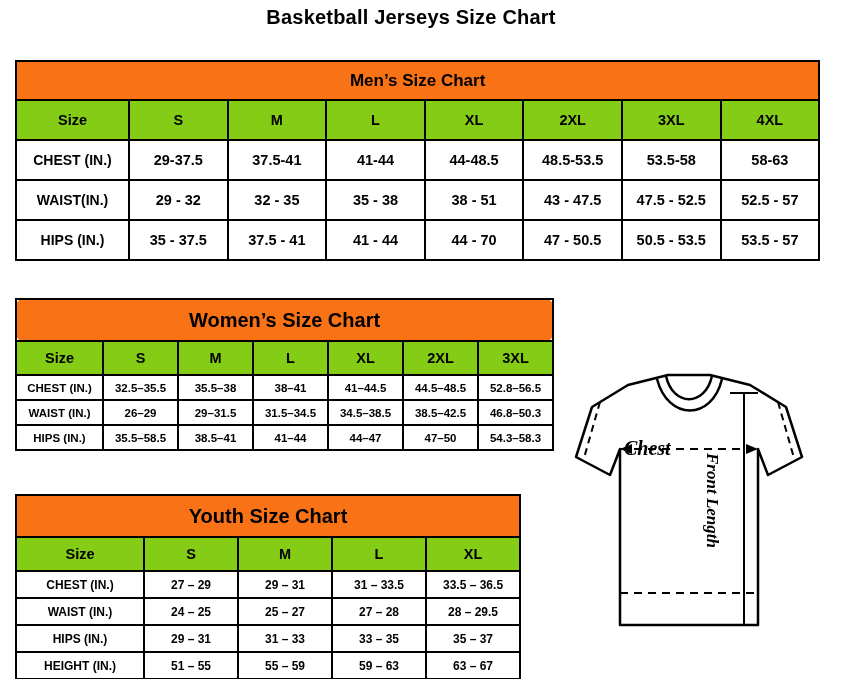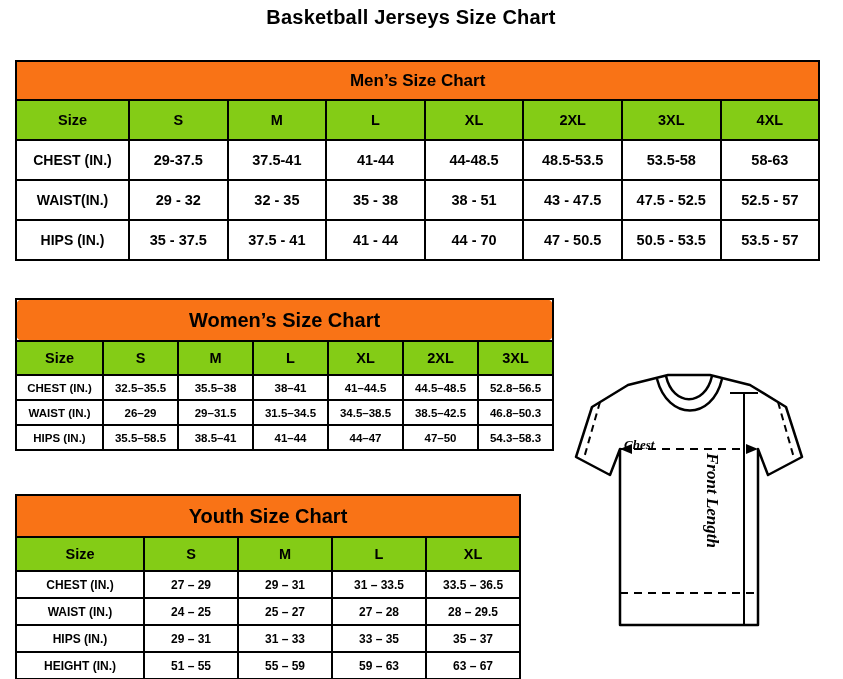--- a/index.html
+++ b/index.html
@@ -94,21 +94,21 @@
     left: 540px;
     top: 345px;
     width: 300px;
     height: 330px;
   }
   #shirt-diagram svg { display: block; }
   .label-chest {
     position: absolute;
     left: 84px;
     top: 92px;
-    font-size: 13px;
+    font-size: 20px;
     font-weight: bold;
     font-style: italic;
     font-family: "Liberation Serif", serif;
   }
   .label-front-length {
     position: absolute;
     left: 182px;
     top: 108px;
     font-size: 17px;
     font-weight: bold;

